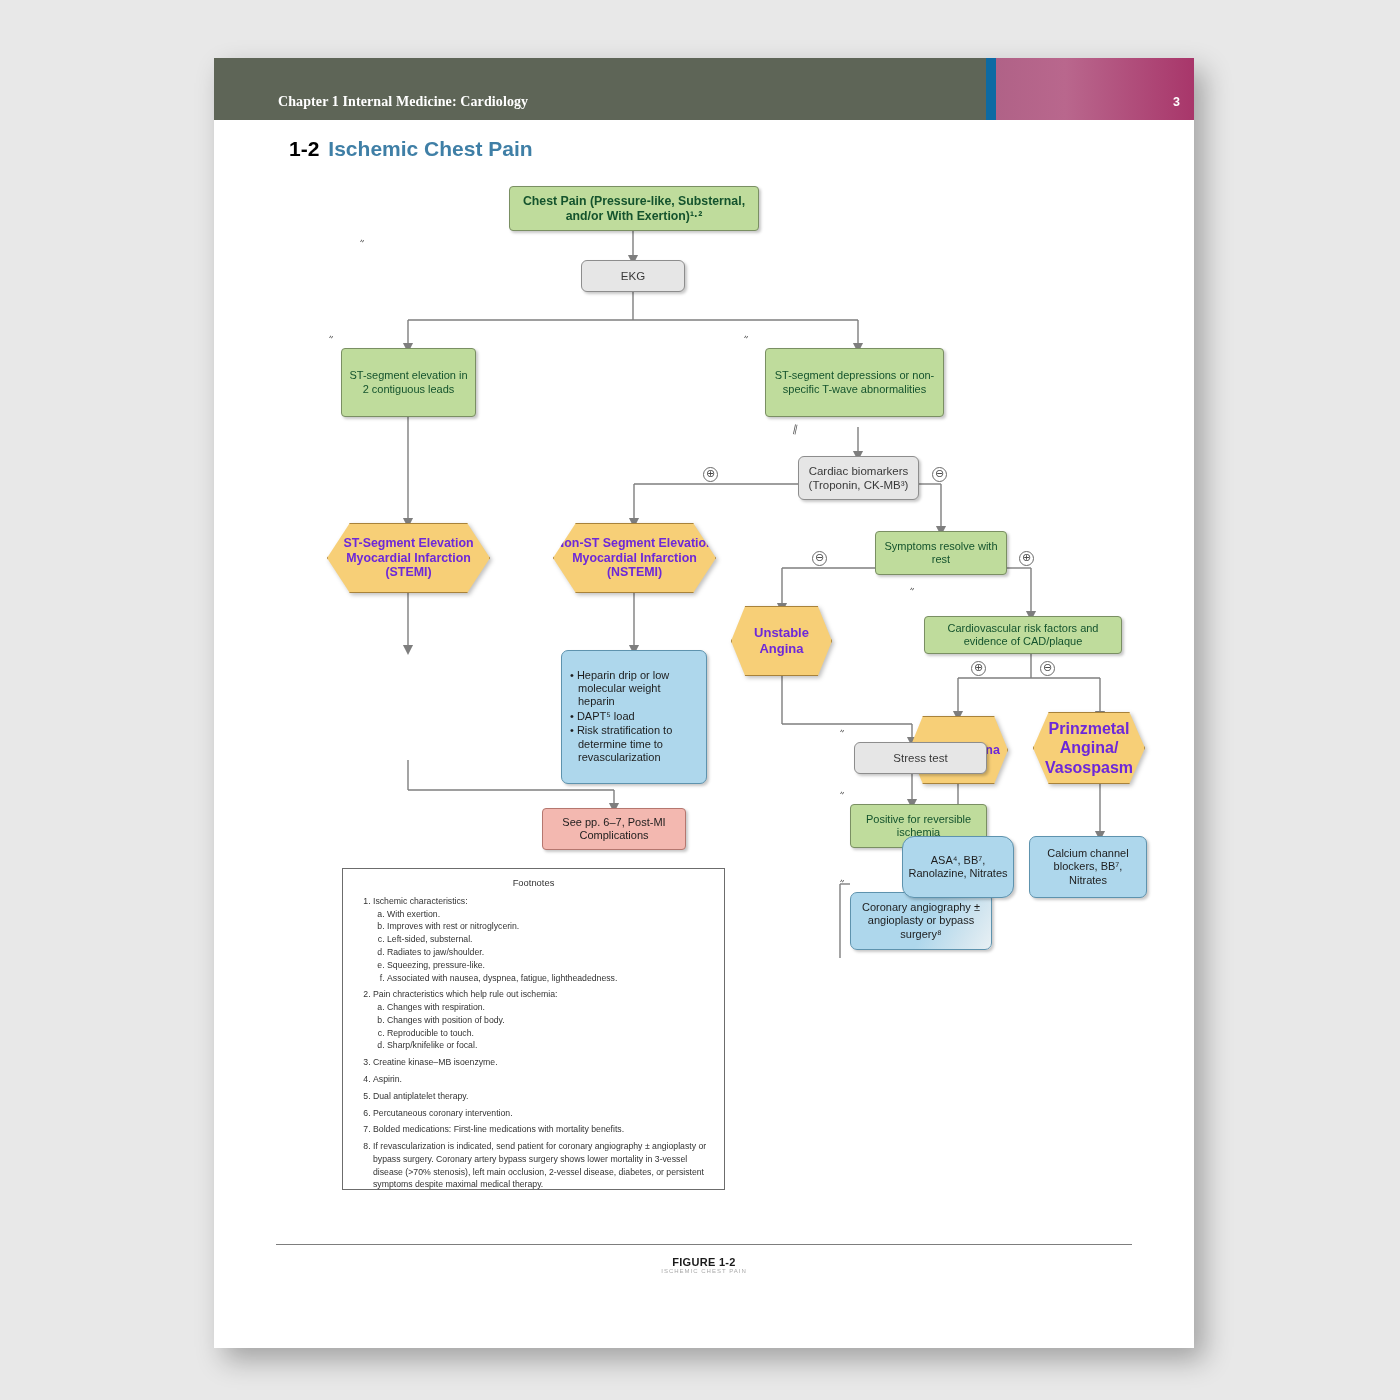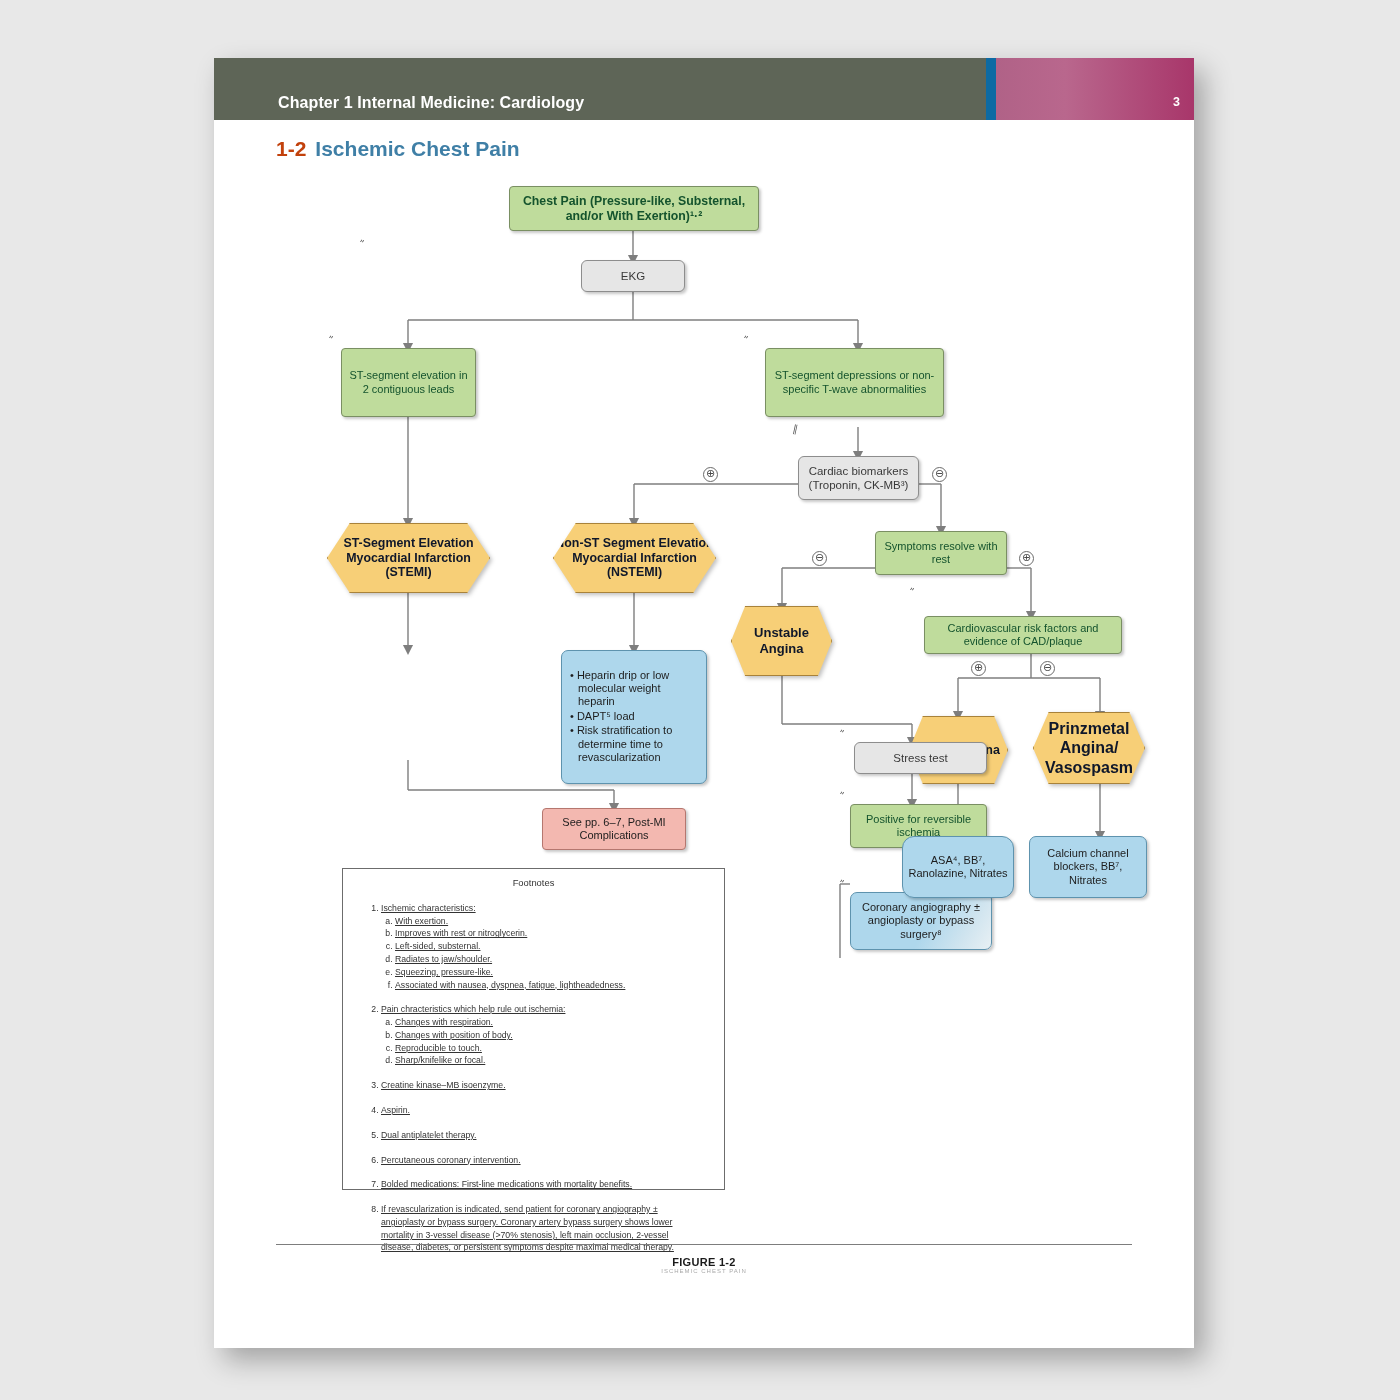--- a/index.html
+++ b/index.html
@@ -27,34 +27,34 @@
   #hdr-blue {
     position:absolute; left:772px; top:0; width:10px; height:62px;
     background:#0d6aa3;
   }
   #hdr-right {
     position:absolute; left:782px; top:0; width:198px; height:62px;
     background: linear-gradient(90deg,#b06287 0%, #b9678d 35%, #a8366a 100%);
   }
   #hdr-title {
     position:absolute; left:64px; top:36px;
-    font-size:16px; font-weight:bold; color:#ffffff;
-    letter-spacing:.1px; white-space:nowrap;
+    font-size:14px; font-weight:bold; color:#ffffff;
+    letter-spacing:.1px; white-space:nowrap;font-family:Liberation Serif, serif;
   }
   #hdr-page {
     position:absolute; right:14px; top:37px;
     font-size:12.5px; font-weight:bold; color:#ffffff;
   }
 
   
   #sec {
     position:absolute; left:62px; top:79px;
     font-size:21px; font-weight:bold; white-space:nowrap;
   }
-  #sec .num { color:#c2410c; }
+  #sec .num { color:#000000;margin-left:13px; }
   #sec .ttl { color:#3f7fa6; margin-left:9px; }
 
   
   #canvas { position:absolute; left:0; top:110px; width:980px; height:1060px; }
   #wires { position:absolute; left:0; top:0; width:980px; height:1060px; }
 
   .node {
     position:absolute;
     display:flex; align-items:center; justify-content:center;
     text-align:center; line-height:1.22;
@@ -78,21 +78,21 @@
     background:#f3b8b0; border:1.4px solid #b5776f; border-radius:4px;
     color:#1d1d1d; font-size:11px;
   }
   .blue .bul { text-align:left; padding:6px 7px; width:100%; }
   .blue .bul div { margin-bottom:1px; text-indent:-8px; padding-left:9px; }
 
   
   .hex {
     position:absolute;
     display:flex; align-items:center; justify-content:center;
-    text-align:center; font-weight:bold; color:#0f172a;
+    text-align:center; font-weight:bold; color:#6d28d9;
     background:#f7cf77;
     border:1.4px solid #a8823a;
     -webkit-clip-path: polygon(14% 0%, 86% 0%, 100% 50%, 86% 100%, 14% 100%, 0% 50%);
     clip-path: polygon(14% 0%, 86% 0%, 100% 50%, 86% 100%, 14% 100%, 0% 50%);
     line-height:1.2;
   }
   .hexwrap { position:absolute; filter: drop-shadow(2px 2px 2px rgba(0,0,0,.25)); }
   .hexwrap .hex { left:0; top:0; width:100%; height:100%; }
 
   
@@ -111,21 +111,21 @@
   
   #fn {
     position:absolute; left:128px; top:810px;
     width:383px; height:322px;
     border:1.2px solid #6c6c6c; background:#fff;
     font-size:8.7px; color:#333; line-height:1.47;
     padding:7px 10px 6px 10px;
   }
   #fn-title { text-align:center; font-size:9.4px; color:#333; margin-bottom:5px; }
   #fn ol.lvl1 { margin:0; padding-left:16px; }
-  #fn ol.lvl1 > li { margin:12px;text-decoration:underline; }
+  #fn ol.lvl1 > li { margin:4px; }
   #fn ol.lvl2 { margin:0; padding-left:14px; list-style-type:lower-alpha; }
 
   
   #rule { position:absolute; left:62px; top:1186px; width:856px; height:1px; background:#7d7d7d; }
   #figcap {
     position:absolute; left:0; top:1198px; width:980px;
     text-align:center; font-size:11px; font-weight:bold; color:#1a1a1a;
     letter-spacing:.3px;
     filter: blur(0.35px);
   }

